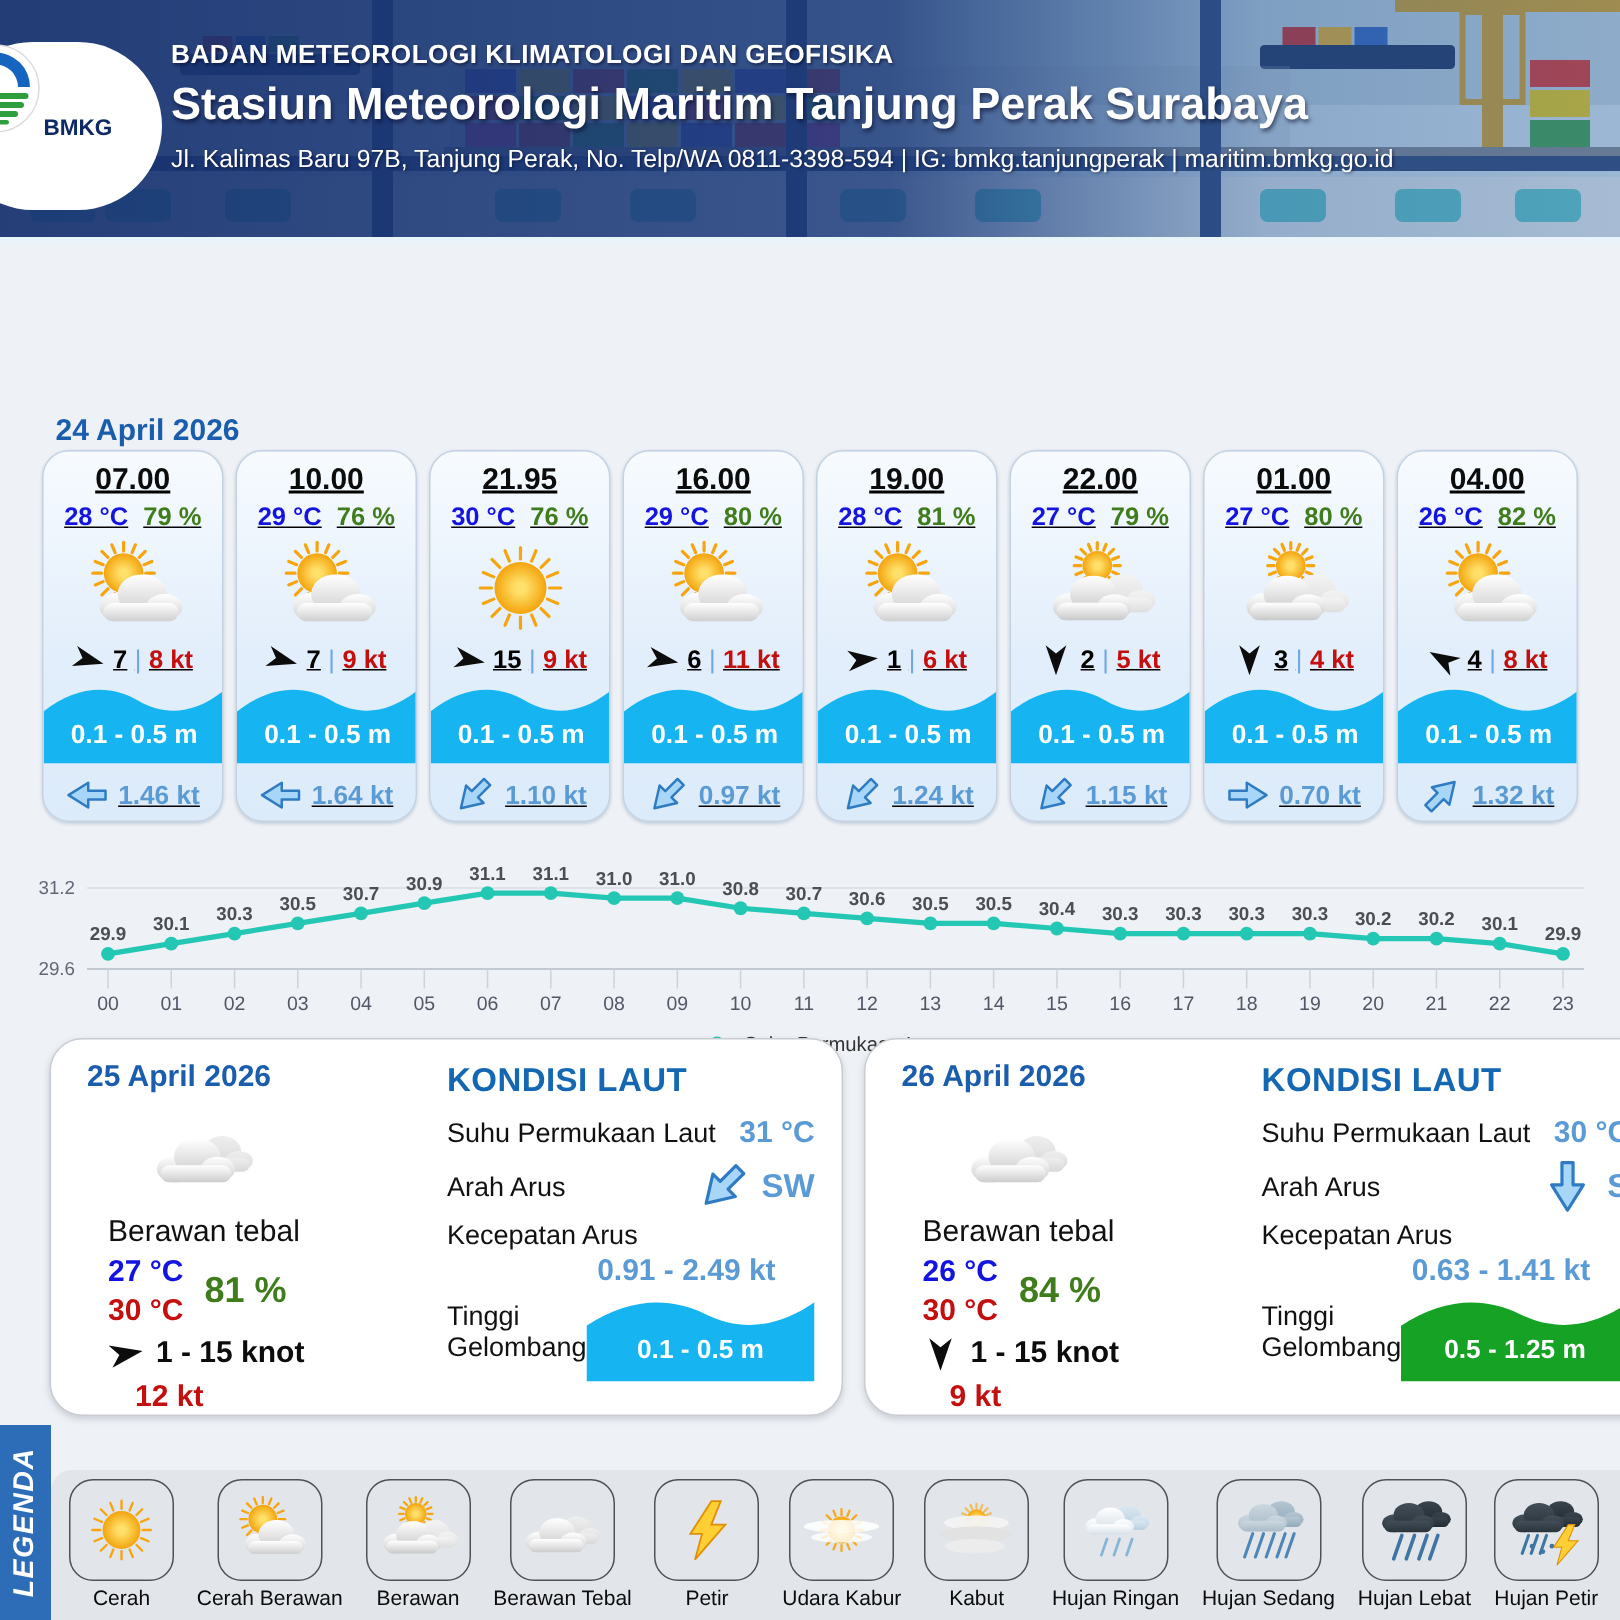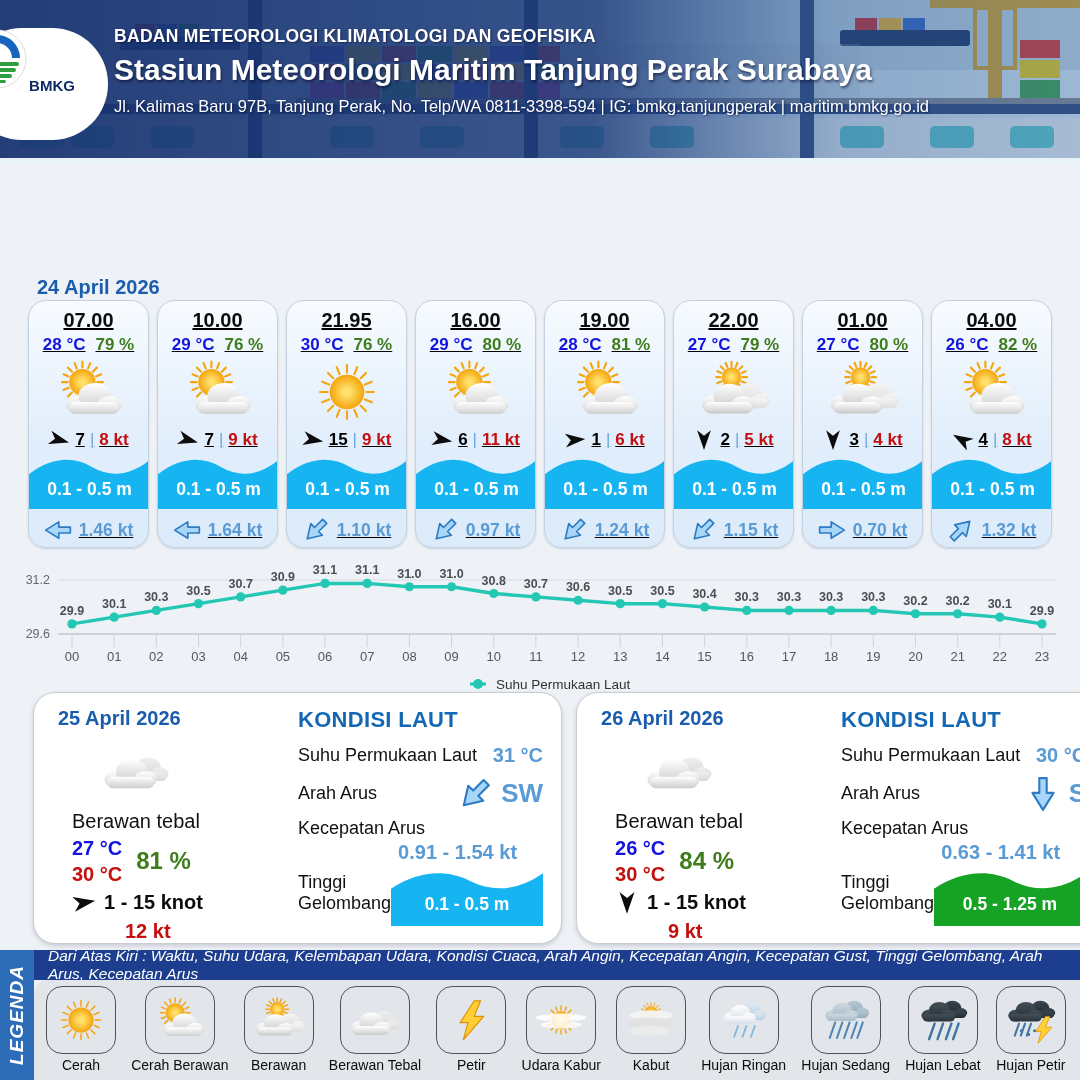--- a/index.html
+++ b/index.html
@@ -34,41 +34,41 @@
   .hc-temp { color:#1414e0; }
   .hc-hum { color:#3f7d1c; }
   .hc-icon { width:86px; height:66px; margin-top:4px; }
   .hc-wind { display:flex; align-items:center; gap:5px; font-size:17px; font-weight:bold; margin-top:4px; height:22px; }
   .hc-wind .sep { color:#6fa8e0; font-weight:normal; }
   .hc-gust { color:#c40f0f; }
   .hc-wave { width:100%; margin-top:2px; position:relative; }
   .hc-cur { flex:1; width:100%; display:flex; align-items:center; justify-content:center; gap:7px; font-size:17.5px; font-weight:bold; color:#5b9bd5; }
 
   
-  .chartwrap { position:absolute; top:556px; left:0; width:1080px; height:140px; }
+  .chartwrap { position:absolute; top:568px; left:0; width:1080px; height:140px; }
 
   
   .daily-row { position:absolute; top:692px; left:33px; width:1014px; height:252px; display:flex; gap:14px; }
   .daycard { flex:1; background:#fff; border:1px solid #c9cdd2; border-radius:22px; box-shadow:0 2px 4px rgba(90,100,120,.25); display:flex; padding:14px 18px 12px 24px; }
   .dc-left { width:210px; display:flex; flex-direction:column; }
   .dc-date { font-size:20px; font-weight:bold; color:#1b5dad; }
   .dc-icon { width:120px; height:62px; margin:8px 0 0 18px; }
   .dc-cond { font-size:20px; color:#111; margin-top:10px; margin-left:14px; }
   .dc-temps { display:flex; align-items:center; gap:14px; margin-left:14px; margin-top:2px; }
   .t-col { display:flex; flex-direction:column; font-size:20px; font-weight:bold; line-height:1.3; }
   .t-min { color:#1414e0; } .t-max { color:#c40f0f; }
   .t-hum { font-size:24px; font-weight:bold; color:#3f7d1c; }
   .dc-wind { display:flex; align-items:center; gap:8px; font-size:20px; font-weight:bold; color:#0c0c0c; margin-left:14px; margin-top:4px; }
-  .dc-gust { font-size:20px; font-weight:bold; color:#c40f0f; margin-left:67px; margin-top:6px; }
+  .dc-gust { font-size:20px; font-weight:bold; color:#c40f0f; margin-left:32px; margin-top:6px; }
   .dc-right { flex:1; padding-left:30px; display:flex; flex-direction:column; }
   .sea-title { font-size:22px; font-weight:bold; color:#1468b3; letter-spacing:.3px; }
   .sea-row { display:flex; justify-content:space-between; align-items:center; margin-top:11px; }
   .sea-label { font-size:18px; color:#111; }
   .sea-val { font-size:20px; font-weight:bold; color:#5b9bd5; }
-  .sea-dir { display:flex; align-items:center; gap:8px; font-size:26px; font-weight:bold; color:#5b9bd5; }
+  .sea-dir { display:flex; align-items:center; gap:8px; font-size:22px; font-weight:bold; color:#5b9bd5; }
   .sea-speed { text-align:right; margin-top:2px; font-size:20px; font-weight:bold; color:#5b9bd5; padding-right:26px; }
   .sea-wave { display:flex; justify-content:space-between; align-items:flex-start; margin-top:8px; }
   .wavebadge { position:relative; width:152px; height:60px; margin-top:-6px; }
 
   
   .legend { position:absolute; top:950px; left:0; width:1080px; height:130px; }
   .leg-bar { position:absolute; left:0; top:0; width:34px; height:130px; background:#2d6db8; display:flex; align-items:center; justify-content:center; }
   .leg-bar span { color:#fff; font-weight:bold; font-style:italic; font-size:19px; letter-spacing:1px; writing-mode:vertical-rl; transform:rotate(180deg); }
   .leg-note { position:absolute; left:34px; top:0; width:1046px; height:30px; background:#1d3e8f; color:#fff; font-style:italic; font-size:15.5px; display:flex; align-items:center; padding-left:14px; }
   .leg-body { position:absolute; left:34px; top:30px; width:1046px; height:100px; background:#e2e6eb; border-top-left-radius:14px; display:flex; justify-content:space-between; padding:6px 14px 0 12px; }
@@ -865,21 +865,21 @@
             <span class="sea-dir">
               <svg width="36" height="25.919999999999998" viewBox="-17 -12 34 24" style="transform:rotate(135deg)">
                 <path d="M-15 -3.5 h14 V-10 L15 0 L-1 10 V3.5 h-14 Z" fill="#a8d6f8" stroke="#2e7bc4" stroke-width="2" stroke-linejoin="round"></path>
               </svg>
               <span>SW</span>
             </span>
           </div>
       <div class="sea-row" style="margin-top:9px">
             <span class="sea-label">Kecepatan Arus</span>
           </div>
-      <div class="sea-speed">0.91  - 1.54 kt</div>
+      <div class="sea-speed">0.91  - 2.49 kt</div>
       <div class="sea-wave">
             <span class="sea-label">Tinggi Gelombang</span>
         <div class="wavebadge"><svg width="152" height="60" viewBox="0 0 152 60">
     <path d="M0 22.8 C 27.36 4.8 54.72 3 79.04 15 C 103.36000000000001 27 127.67999999999999 24 152 7.199999999999999 L 152 60 L 0 60 Z" fill="#16b5f2"></path>
     <text x="76" y="44" text-anchor="middle" fill="#fff" font-size="17.5" font-weight="bold" font-family="Liberation Sans, sans-serif">0.1 - 0.5 m</text>
               </svg></div>
       </div>
     </div>
       </div>
       <div class="daycard">
@@ -954,21 +954,20 @@
               </svg></div>
       </div>
     </div>
       </div>
     </div>
 
   <div class="legend">
     <div class="leg-bar">
         <span>LEGENDA</span>
       </div>
-    <div class="leg-note">Dari Atas Kiri : Waktu, Suhu Udara, Kelembapan Udara, Kondisi Cuaca, Arah Angin, Kecepatan Angin, Kecepatan Gust, Tinggi Gelombang, Arah Arus, Kecepatan Arus</div>
     <div class="leg-body" id="legend-body">
         <div class="leg-item">
           <div class="leg-box">
             <svg width="60" height="50" viewBox="0 0 100 80">
               <defs>
                 <radialGradient id="sg21">
                   <stop offset="0.2" stop-color="#ffe06a"></stop>
                   <stop offset="1" stop-color="#f4a40c"></stop>
                 </radialGradient>
               </defs>

